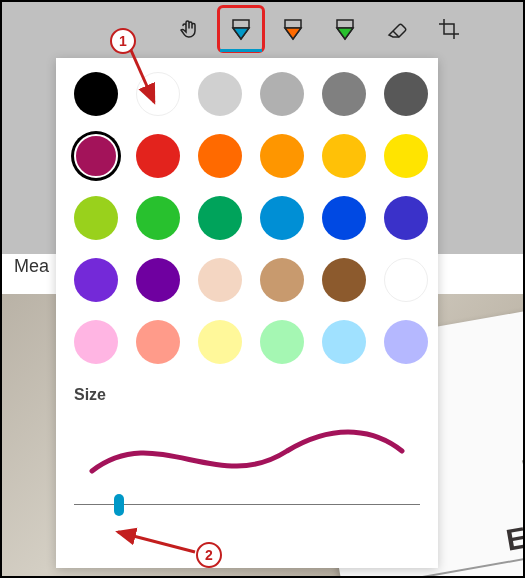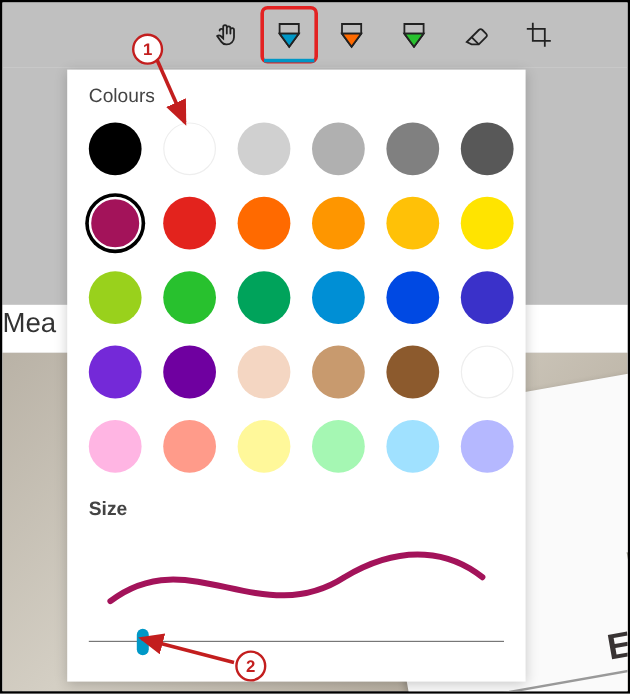--- a/index.html
+++ b/index.html
@@ -67,22 +67,22 @@
     position: absolute;
     top: 198px;
     left: 0;
     right: 0;
     height: 40px;
     background: #fff;
   }
   .bg-text {
     position: absolute;
     top: 200px;
-    left: 0;
-    font-size: 23px;
+    left: 12px;
+    font-size: 18px;
     color: #333;
   }
   .photo-bg {
     position: absolute;
     top: 238px;
     left: 0;
     right: 0;
     bottom: 0;
     background: linear-gradient(135deg, #b9b2a6 0%, #d4cfc4 40%, #a89d8d 100%);
   }
@@ -240,21 +240,20 @@
     <div class="photo-bg">
       <div class="card">
         <div class="card-text1">ng</div>
         <div class="card-line"></div>
         <div class="card-text2">EL</div>
       </div>
     </div>
   </div>
 
   <div class="popup">
-    <div class="popup-label">Colours</div>
     <div class="swatch-grid" id="swatch-grid">
         <div class="swatch" style="background: rgb(0, 0, 0);"></div>
         <div class="swatch white-sw" style="background: rgb(255, 255, 255);"></div>
         <div class="swatch" style="background: rgb(208, 208, 208);"></div>
         <div class="swatch" style="background: rgb(176, 176, 176);"></div>
         <div class="swatch" style="background: rgb(128, 128, 128);"></div>
         <div class="swatch" style="background: rgb(88, 88, 88);"></div>
         <div class="swatch selected" style="background: rgb(163, 19, 90);"></div>
         <div class="swatch" style="background: rgb(227, 35, 29);"></div>
         <div class="swatch" style="background: rgb(255, 106, 0);"></div>

